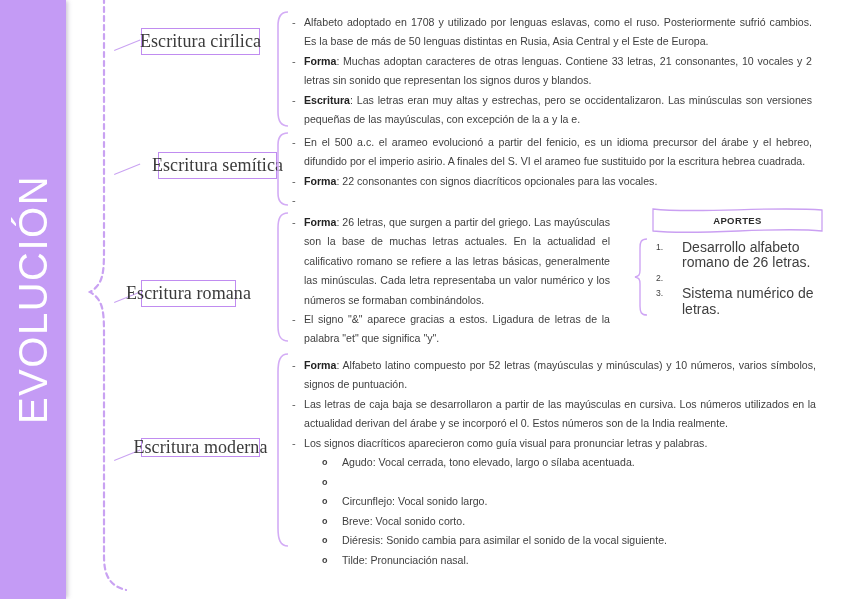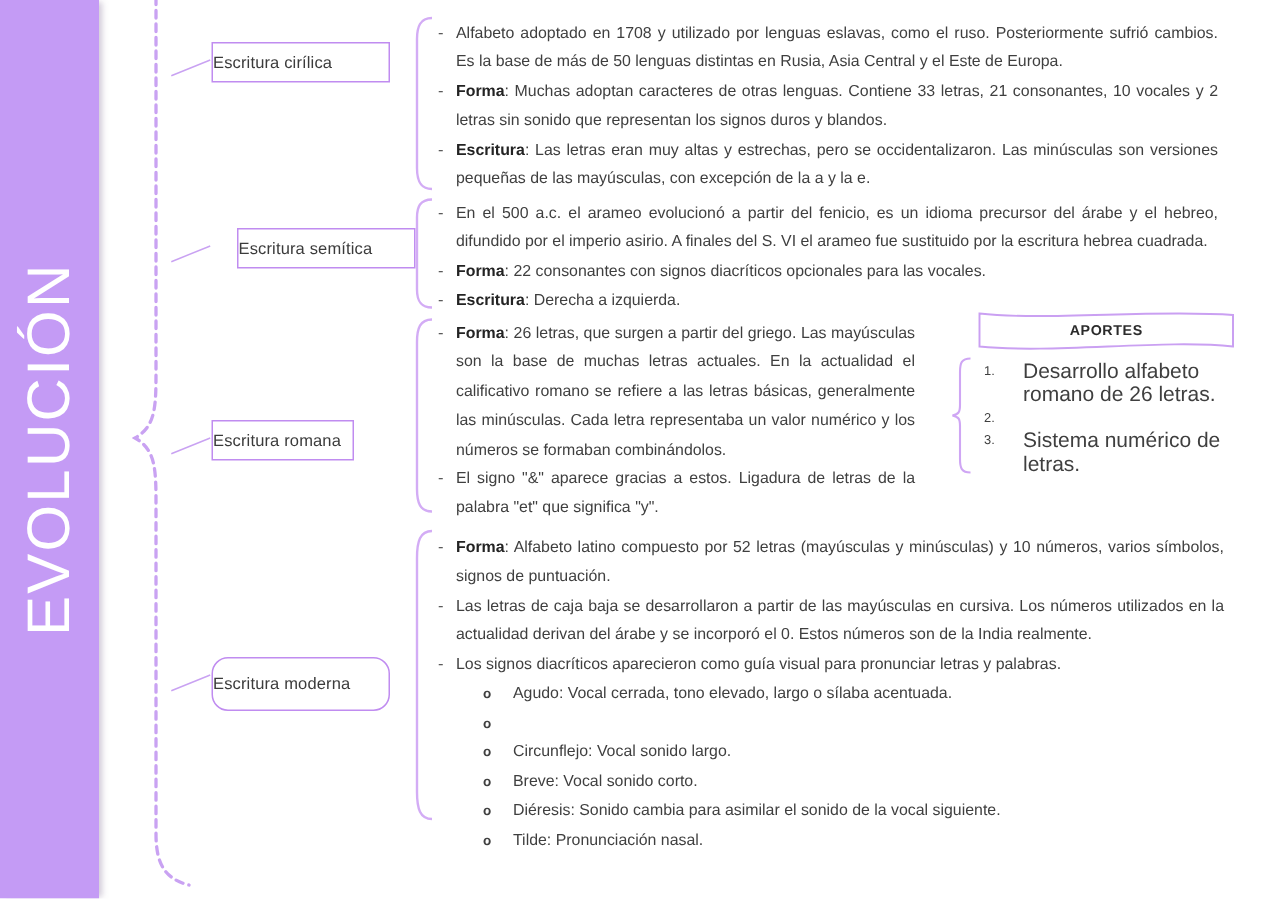--- a/index.html
+++ b/index.html
@@ -57,29 +57,31 @@
     transform-origin: 0 0;
   }
 
   
   .cat-box {
     position: absolute;
     border: 1.4px solid #c08cf0;
     background: #ffffff;
     display: flex;
     align-items: center;
+    justify-content: center;
     color: #3b3b3b;
-    font-size: 11px;
+    font-size: 18px;
     letter-spacing: .1px;
     white-space: nowrap;
+    font-family: Liberation Serif, serif;
   }
   #cat-0 { left: 141px; top: 28px;  width: 119px; height: 27px; }
   #cat-1 { left: 141px; top: 152px; width: 119px; height: 27px; margin-left: 17px; }
   #cat-2 { left: 141px; top: 280px; width: 95px; height: 27px; }
-  #cat-3 { left: 141px; top: 438px; width: 119px; height: 36px; border-radius: 11px; }
+  #cat-3 { left: 141px; top: 438px; width: 119px; height: 19px; }
 
   
   .sec-bracket {
     position: absolute;
     left: 274px;
     width: 16px;
     pointer-events: none;
   }
 
   
@@ -245,21 +247,20 @@
     <div class="bullet-row">
       <span class="dash">-</span>
       <span class="btext"><b></b><span>En el 500 a.c. el arameo evolucionó a partir del fenicio, es un idioma precursor del árabe y el hebreo, difundido por el imperio asirio. A finales del S. VI el arameo fue sustituido por la escritura hebrea cuadrada.</span></span>
     </div>
     <div class="bullet-row">
       <span class="dash">-</span>
       <span class="btext"><b>Forma</b><span>: 22 consonantes con signos diacríticos opcionales para las vocales.</span></span>
     </div>
     <div class="bullet-row">
       <span class="dash">-</span>
-      <span class="btext"><b>Escritura</b><span>: Derecha a izquierda.</span></span>
     </div>
   </div>
 
   <div class="content" id="content-2">
     <div class="bullet-row">
       <span class="dash">-</span>
       <span class="btext"><b>Forma</b><span>: 26 letras, que surgen a partir del griego. Las mayúsculas son la base de muchas letras actuales. En la actualidad el calificativo romano se refiere a las letras básicas, generalmente las minúsculas. Cada letra representaba un valor numérico y los números se formaban combinándolos.</span></span>
     </div>
     <div class="bullet-row">
       <span class="dash">-</span>

